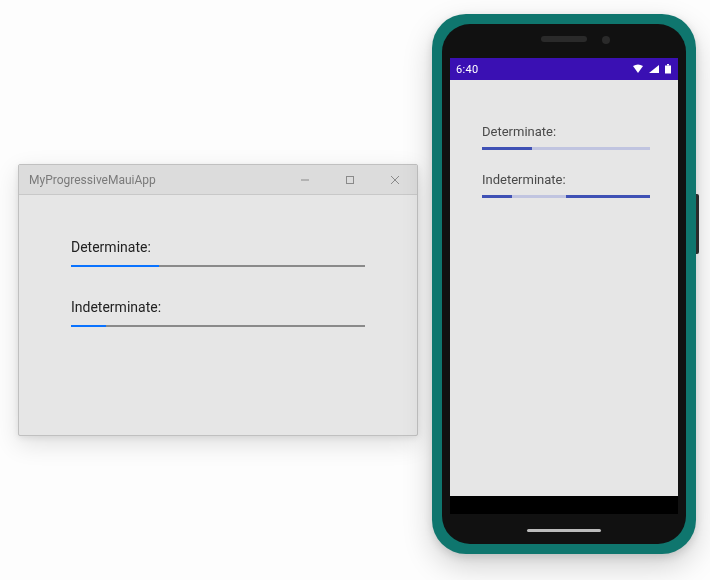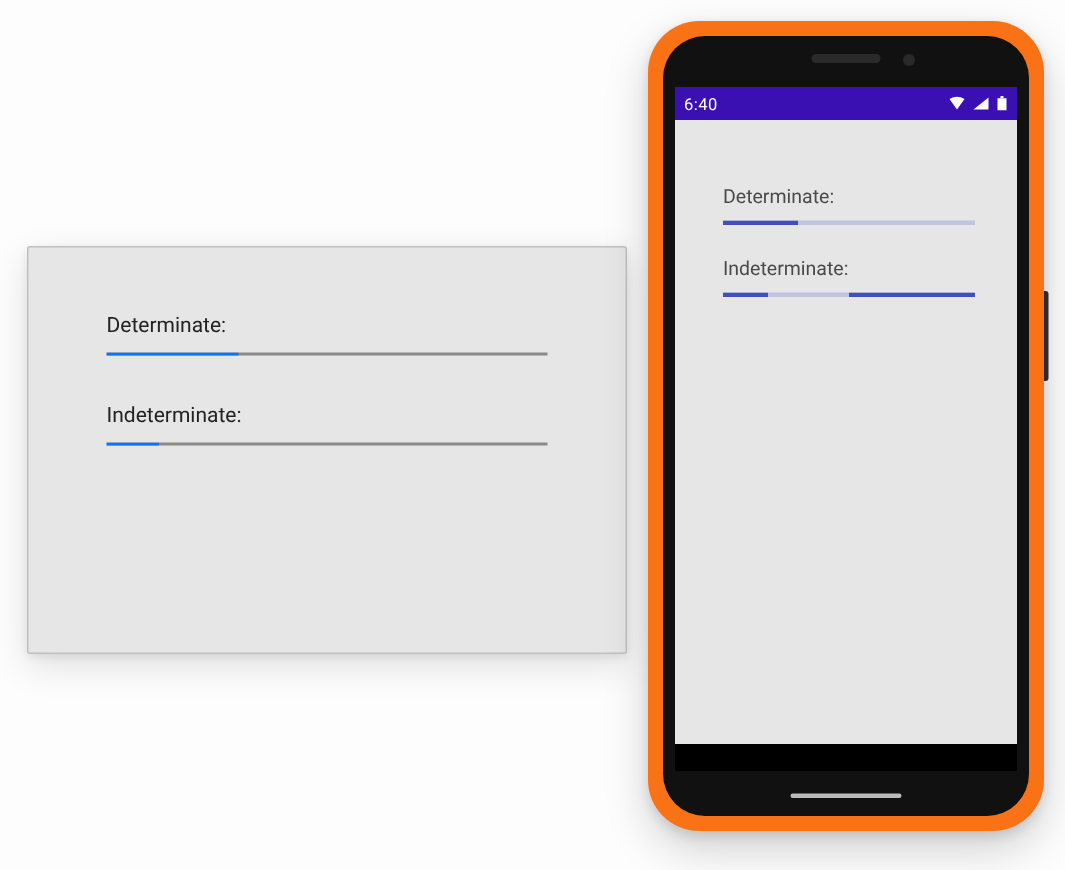--- a/index.html
+++ b/index.html
@@ -78,21 +78,21 @@
     margin-top: -0.5px;
   }
 
   
   .phone {
     position: absolute;
     left: 432px;
     top: 14px;
     width: 264px;
     height: 540px;
-    background: #f97316;
+    background: #0f766e;
     border-radius: 34px;
     padding: 10px;
     box-shadow: 0 12px 30px rgba(0,0,0,0.18), 0 3px 8px rgba(0,0,0,0.12);
   }
   .phone-inner {
     width: 100%;
     height: 100%;
     background: #111;
     border-radius: 28px;
     padding: 8px;
@@ -193,20 +193,39 @@
   .phone-navbar {
     flex: 0 0 auto;
     height: 18px;
     background: #000;
   }
 </style>
 </head>
 <body>
 
 <div class="win">
+  <div class="win-titlebar">
+    <span class="win-title">MyProgressiveMauiApp</span>
+    <div class="win-ctrl">
+      <svg width="10" height="10" viewBox="0 0 10 10">
+          <line x1="1" y1="5" x2="9" y2="5" stroke="currentColor" stroke-width="1"></line>
+        </svg>
+    </div>
+    <div class="win-ctrl">
+      <svg width="10" height="10" viewBox="0 0 10 10">
+          <rect x="1.5" y="1.5" width="7" height="7" fill="none" stroke="currentColor" stroke-width="1"></rect>
+        </svg>
+    </div>
+    <div class="win-ctrl close">
+      <svg width="10" height="10" viewBox="0 0 10 10">
+          <line x1="1" y1="1" x2="9" y2="9" stroke="currentColor" stroke-width="1"></line>
+          <line x1="9" y1="1" x2="1" y2="9" stroke="currentColor" stroke-width="1"></line>
+        </svg>
+    </div>
+  </div>
   <div class="win-body">
     <div class="win-label">Determinate:</div>
     <div class="win-bar det">
       <div class="fill"></div>
     </div>
     <div class="win-label">Indeterminate:</div>
     <div class="win-bar indet">
       <div class="fill"></div>
     </div>
   </div>

